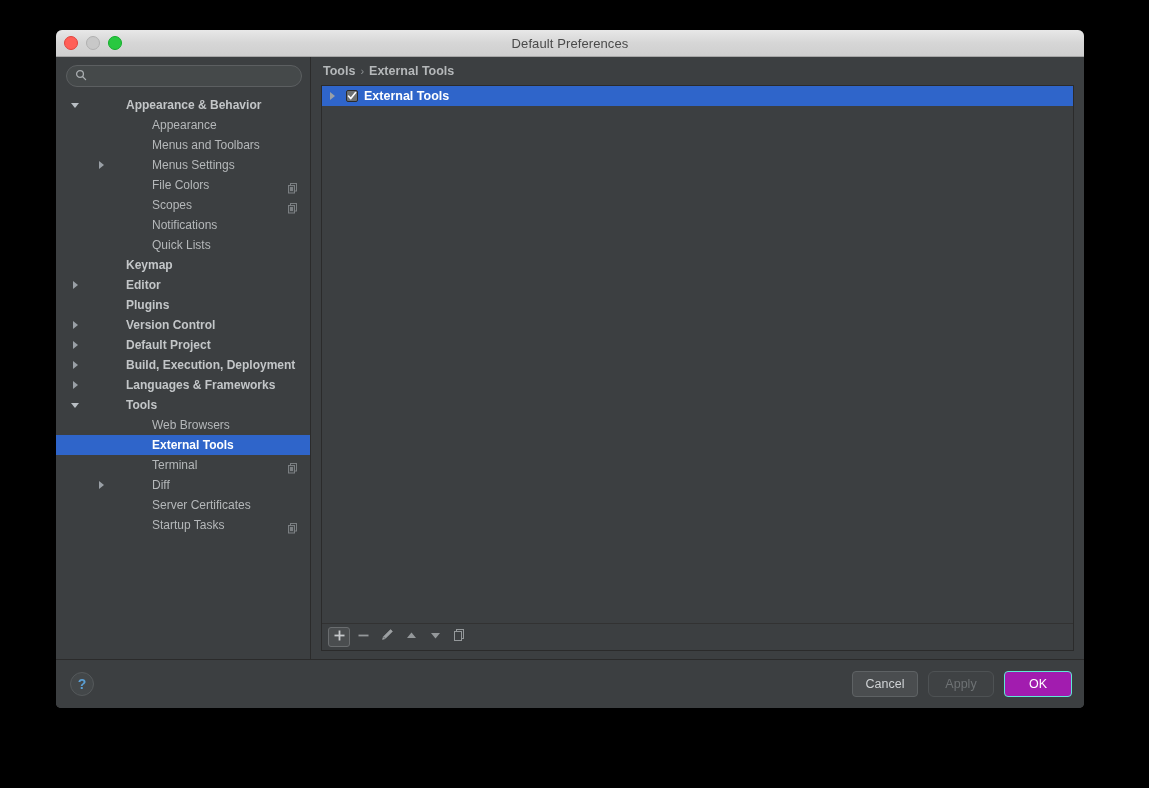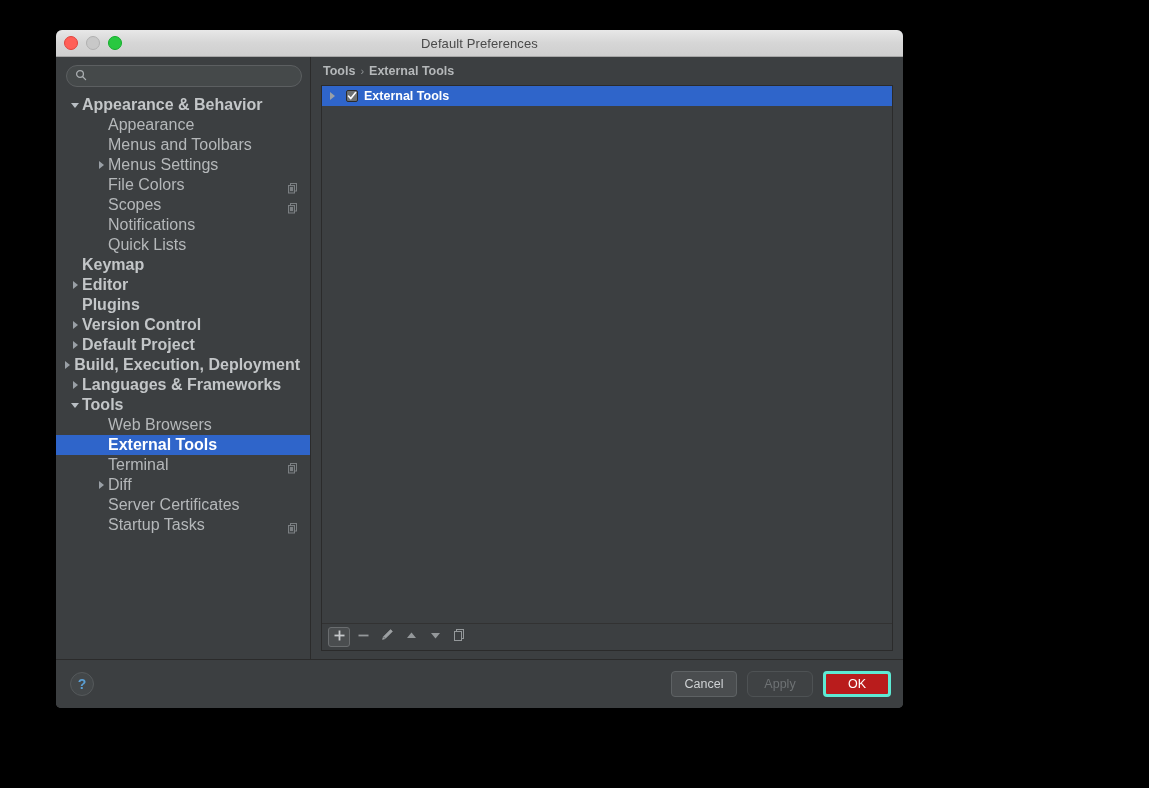--- a/index.html
+++ b/index.html
@@ -9,21 +9,21 @@
     width: 1149px;
     height: 788px;
     overflow: hidden;
     font-family: "Liberation Sans", sans-serif;
   }
 
   #window {
     position: absolute;
     left: 56px;
     top: 30px;
-    width: 847px;
+    width: 1028px;
     height: 678px;
     background: #3c3f41;
     border-radius: 6px 6px 5px 5px;
     box-shadow: 0 6px 24px rgba(0,0,0,0.55);
     overflow: hidden;
     display: flex;
     flex-direction: column;
   }
 
   
@@ -137,23 +137,24 @@
     border-left: 5px solid #9aa0a6;
     border-top: 4px solid transparent;
     border-bottom: 4px solid transparent;
   }
   .tri-down {
     border-top: 5px solid #b9bfc4;
     border-left: 4px solid transparent;
     border-right: 4px solid transparent;
   }
   .tree-label {
-    font-size: 16px;
+    font-size: 12px;
     color: #b5b8ba;
     white-space: nowrap;
+    margin-left: 44px;
   }
   .tree-row.bold .tree-label { font-weight: bold; color: #c3c6c8; }
   .tree-row.selected .tree-label { color: #ffffff; font-weight: bold; }
   .copy-badge {
     position: absolute;
     right: 12px;
     width: 10px;
     height: 11px;
   }
 
@@ -282,22 +283,22 @@
     font-family: "Liberation Sans", sans-serif;
     display: flex;
     align-items: center;
     justify-content: center;
     padding: 0 12px;
     margin-left: 10px;
     box-sizing: border-box;
   }
   .dlg-btn.disabled { color: #6e7274; background: #3f4244; border-color: #4e5254; border-radius: 6px; }
   .dlg-btn.primary {
-    background: #b91c1c;
-    border: 3px solid #5eead4;
+    background: #a21caf;
+    border: 1px solid #5eead4;
     color: #ffffff;
     min-width: 68px;
   }
 </style>
 </head>
 <body>
 
 <div id="window">
 
   <div id="titlebar">

